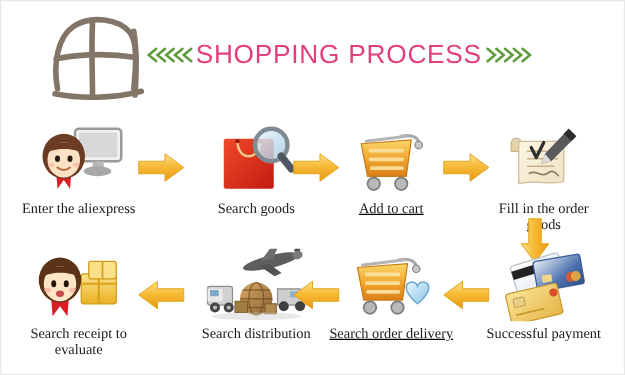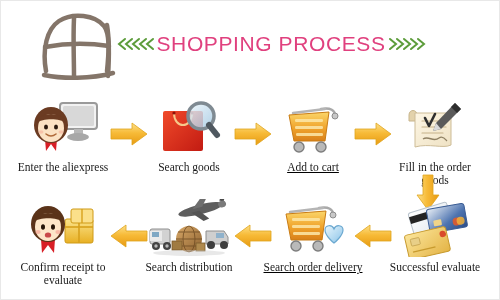--- a/index.html
+++ b/index.html
@@ -74,21 +74,21 @@
   .step-label {
     font-size: 11.5px;
     color: #1a1a1a;
     line-height: 12.5px;
     padding: 0 2px;
     margin-top: 2px;
   }
 
   
   .c0 { left: 10px; }
-  .c1 { left: 136px; }
+  .c1 { left: 152px; }
   .c2 { left: 260px; text-decoration: underline; }
   .c3 { left: 382px; }
 
   
   .arrow-h {
     position: absolute;
     width: 40px; height: 26px;
     top: 24px;
   }
   .a0 { left: 108px; }
@@ -336,21 +336,21 @@
 
         <ellipse cx="18" cy="28" rx="2" ry="2.8" fill="#241408"></ellipse>
         <ellipse cx="28" cy="28" rx="2" ry="2.8" fill="#241408"></ellipse>
 
         <ellipse cx="23" cy="36" rx="3.2" ry="2.6" fill="#c94a4a"></ellipse>
 
         <ellipse cx="13" cy="33" rx="2.6" ry="1.9" fill="#f5a99a" opacity="0.75"></ellipse>
         <ellipse cx="33" cy="33" rx="2.6" ry="1.9" fill="#f5a99a" opacity="0.75"></ellipse>
       </svg>
     </div>
-    <div class="step-label">Confirm receipt to evaluate</div>
+    <div class="step-label">Search receipt to evaluate</div>
   </div>
 
   <div class="arrow-h-l b0">
     <svg width="40" height="26" viewBox="0 0 40 26">
       <defs>
         <linearGradient id="gL" x1="0" y1="0" x2="0" y2="1">
           <stop offset="0%" stop-color="#fde08a"></stop>
           <stop offset="45%" stop-color="#f7bb38"></stop>
           <stop offset="100%" stop-color="#e89a12"></stop>
         </linearGradient>
@@ -484,15 +484,15 @@
         </g>
 
         <g transform="rotate(-13 30 42)">
           <rect x="6" y="31" width="42" height="25" rx="2.5" fill="url(#cardY)" stroke="#c79a2e" stroke-width="1"></rect>
           <rect x="11" y="36" width="9" height="7" rx="1" fill="#e8cf88" stroke="#c4a351" stroke-width="0.8"></rect>
           <path d="M11 49 L34 49" stroke="#c79a2e" stroke-width="1.4"></path>
           <circle cx="44" cy="38" r="3.2" fill="#d94b2a"></circle>
         </g>
       </svg>
     </div>
-    <div class="step-label">Successful evaluate</div>
+    <div class="step-label">Successful payment</div>
   </div>
 </div>
 
 </body></html>

